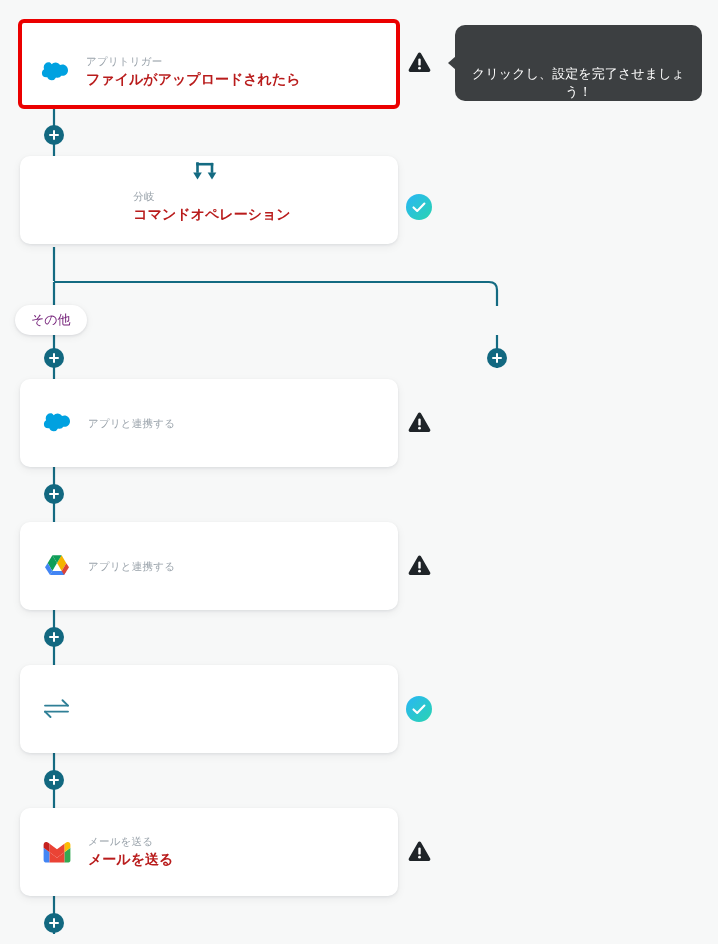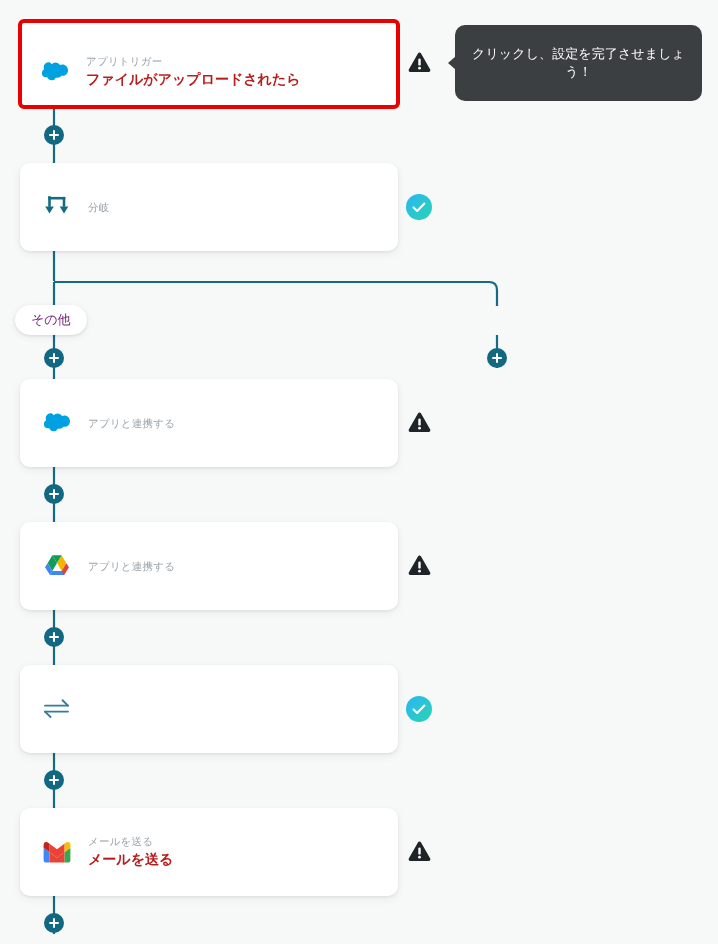--- a/index.html
+++ b/index.html
@@ -135,21 +135,21 @@
   
   #tooltip {
     position: absolute;
     left: 455px;
     top: 25px;
     width: 247px;
     height: 76px;
     background: #3c3f41;
     border-radius: 10px;
     display: flex;
-    align-items: center;
+    align-items: flex-end;
     justify-content: center;
     color: #ffffff;
     font-size: 13px;
     letter-spacing: 0.1px;
     padding: 0 12px;
     box-sizing: border-box;
     text-align: center;
   }
   #tooltip::before {
     content: "";
@@ -206,34 +206,35 @@
   <div class="status" style="left:406px;top:49px;">
     <svg width="25" height="23" viewBox="0 0 25 23" aria-hidden="true">
       <path fill="#1f2428" d="M11.1 2.3a1.6 1.6 0 0 1 2.8 0l9.3 16.2c.6 1.1-.2 2.4-1.4 2.4H3.2c-1.2 0-2-1.3-1.4-2.4z"></path>
       <rect x="11.3" y="7.6" width="2.4" height="7" rx="1.2" fill="#ffffff"></rect>
       <circle cx="12.5" cy="17.2" r="1.4" fill="#ffffff"></circle>
     </svg>
   </div>
 
   <div class="plus" style="left:44px;top:125px;"></div>
 
-  <div class="node" style="top:163px;">
+  <div class="node" style="top:156px;flex-direction:column;">
     <div class="node-icon">
       <svg width="28" height="28" viewBox="0 0 28 28" aria-hidden="true">
         <g stroke="#146b82" stroke-width="2.6" fill="none" stroke-linecap="square">
           <path d="M6.5 4.5 L6.5 12.5"></path>
           <path d="M6.5 5.2 L21 5.2"></path>
           <path d="M21 5.2 L21 12.5"></path>
         </g>
         <path fill="#146b82" d="M6.5 20.5 L2.2 13.6 h8.6 z"></path>
         <path fill="#146b82" d="M21 20.5 L16.7 13.6 h8.6 z"></path>
       </svg>
     </div>
     <div class="node-text">
       <div class="node-kicker">分岐</div>
+      <div class="node-title">コマンドオペレーション</div>
     </div>
   </div>
   <div class="status" style="left:406px;top:194px;">
     <svg width="26" height="26" viewBox="0 0 26 26" aria-hidden="true">
       <defs>
         <linearGradient id="okGrad1" x1="0" y1="0" x2="1" y2="1">
           <stop offset="0%" stop-color="#29b6f6"></stop>
           <stop offset="100%" stop-color="#2ad4b0"></stop>
         </linearGradient>
       </defs>

